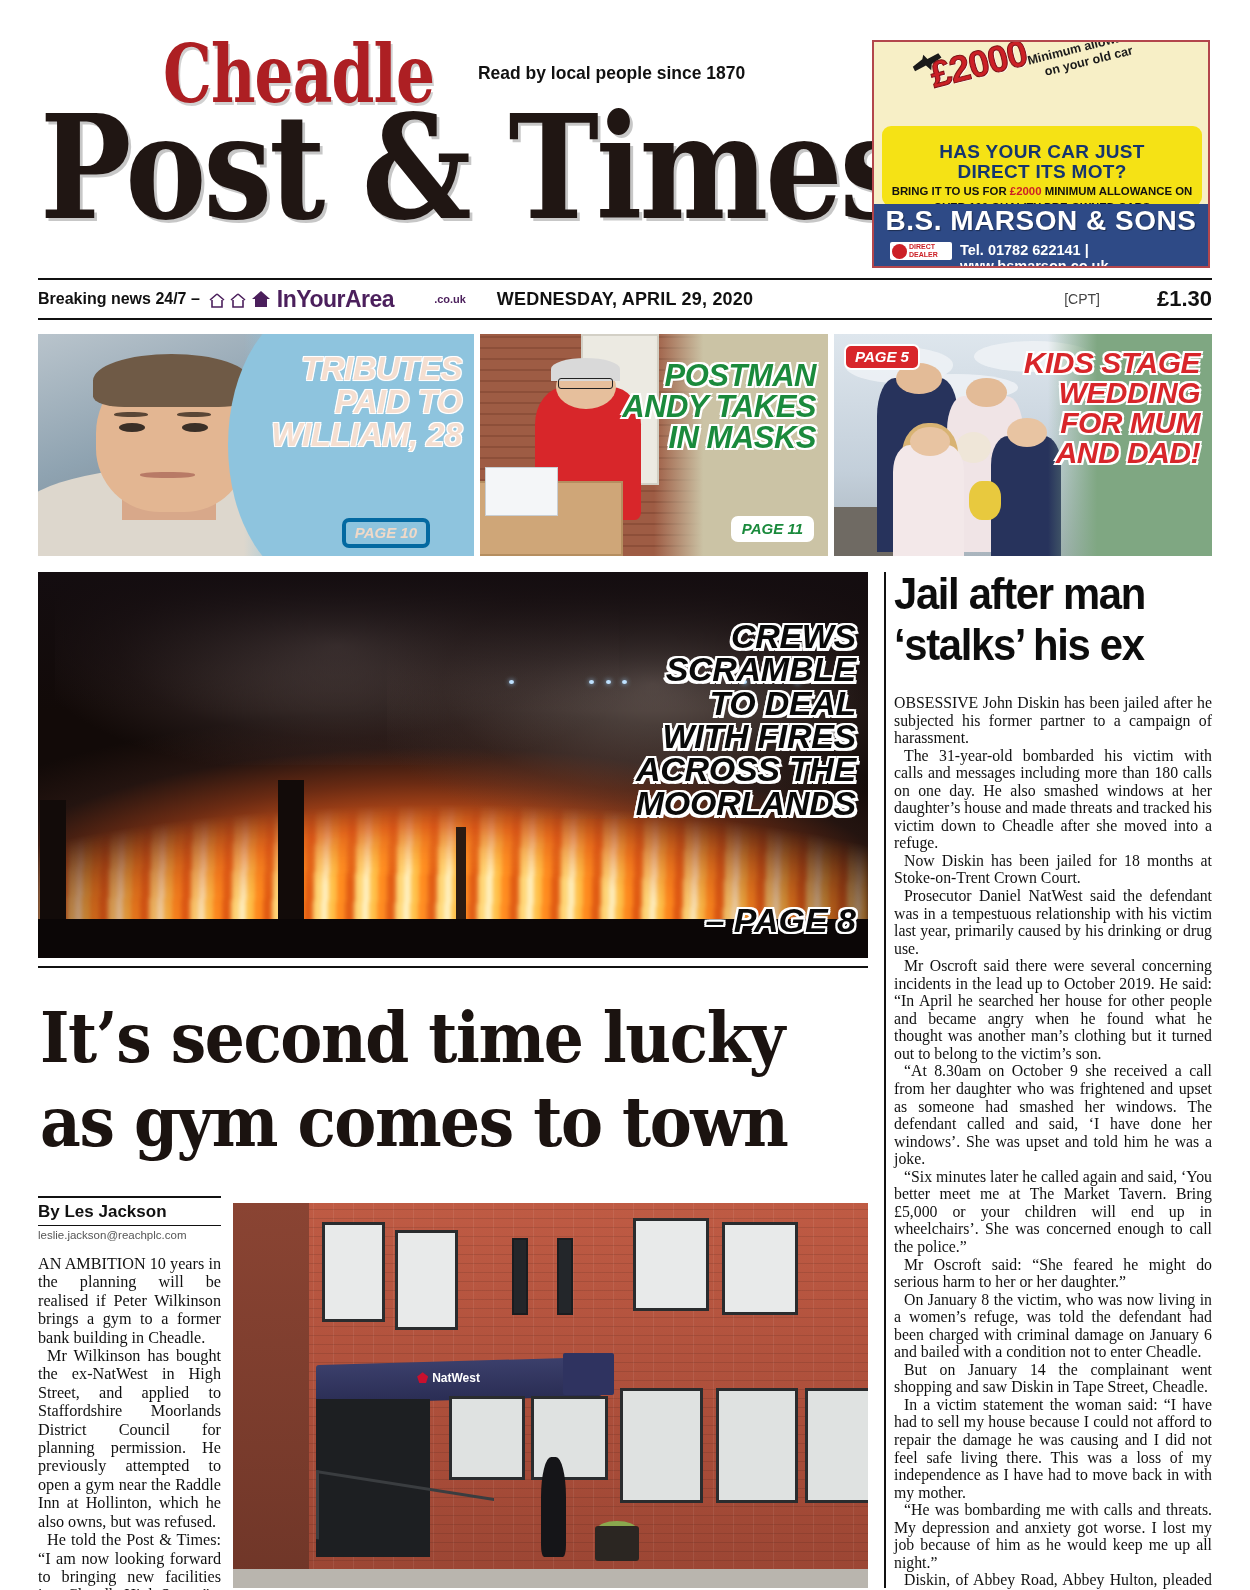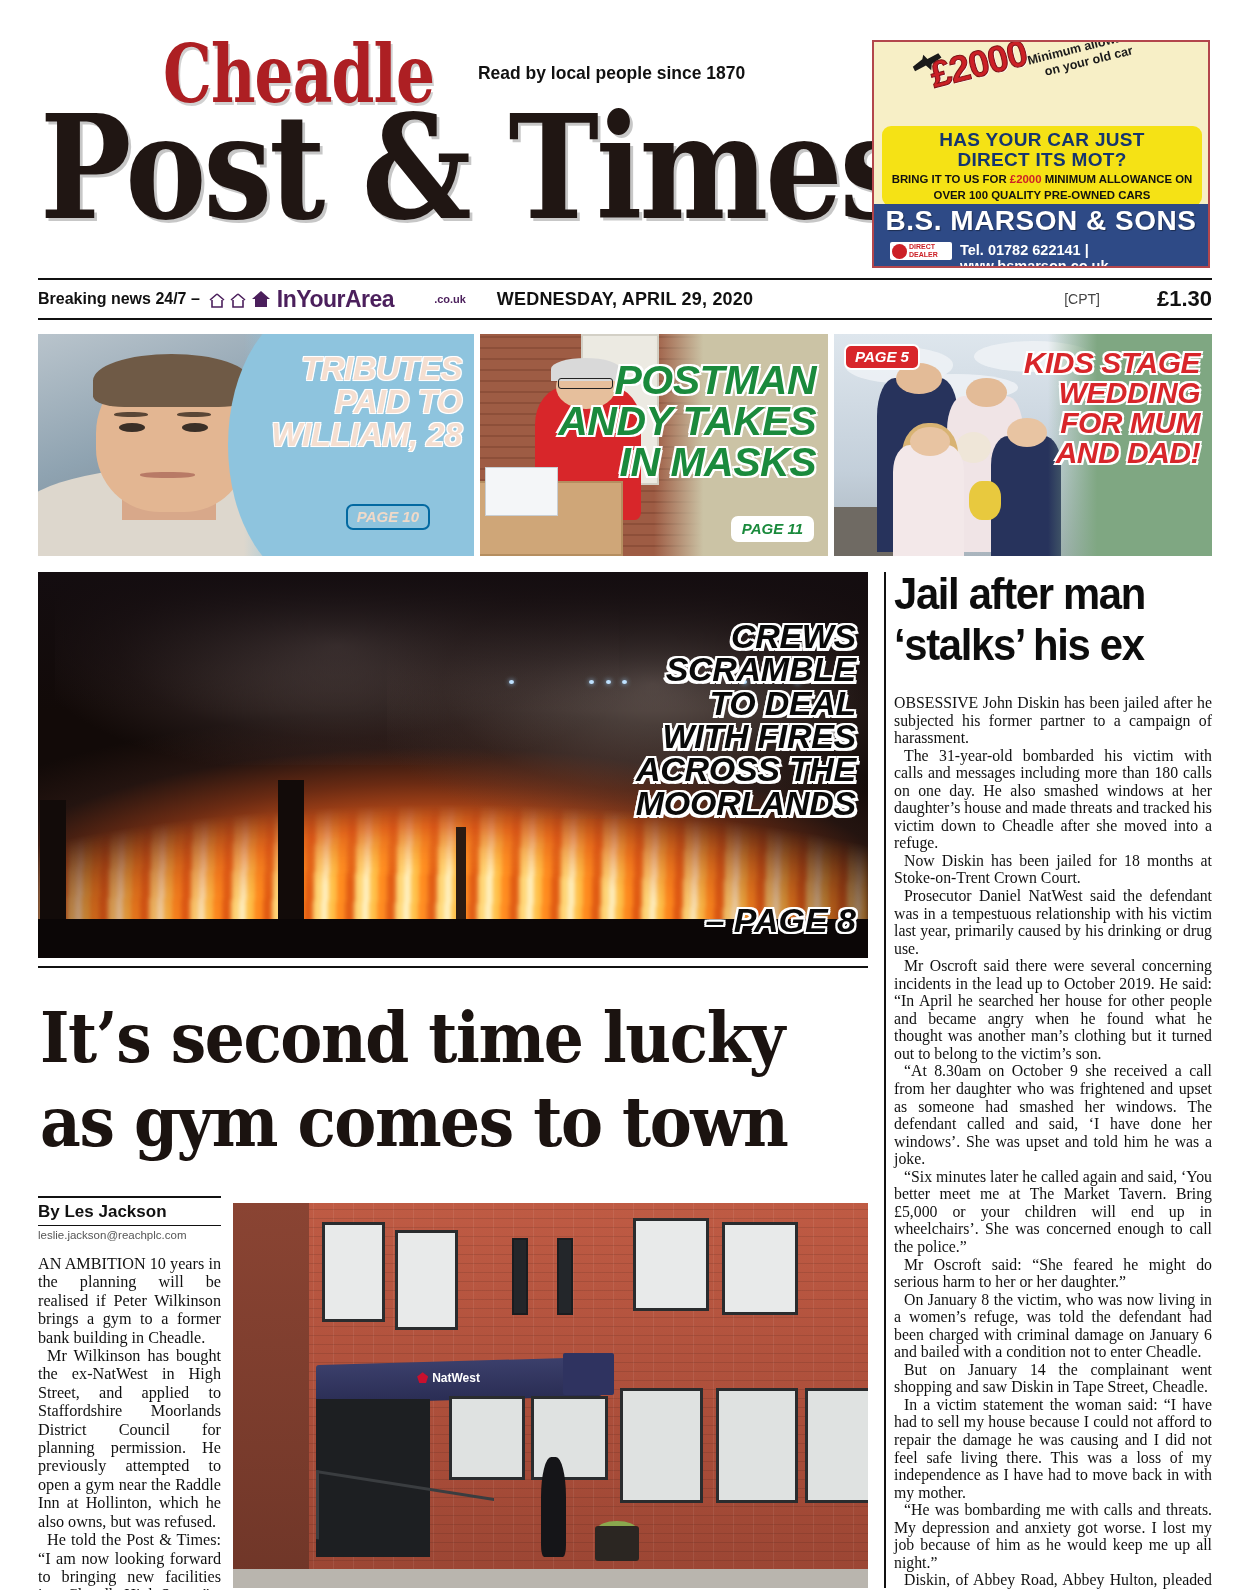--- a/index.html
+++ b/index.html
@@ -57,21 +57,21 @@
   }
   .ad-minalw {
     position:absolute; left:152px; top:12px;
     font-family:"Liberation Sans", sans-serif; font-weight:bold;
     font-size:12.5px; color:#1a1a1a; line-height:15px; text-align:center;
     transform: rotate(-14deg); transform-origin:left top;
   }
   .ad-yellow {
     position:absolute; left:8px; top:84px; width:320px; height:80px;
     background:#f5e215; border-radius:9px; text-align:center;
-    padding-top:4px;
+    padding-top:16px;
   }
   .ad-y1 {
     font-family:"Liberation Sans", sans-serif; font-weight:bold;
     font-size:19px; line-height:20px; color:#15356e;
     letter-spacing:0.3px;
   }
   .ad-y2 {
     font-family:"Liberation Sans", sans-serif; font-weight:bold;
     font-size:11.4px; line-height:12.6px; color:#111; margin-top:3px;
   }
@@ -207,33 +207,33 @@
     background:#8ec4de; border-radius:50% 0 0 50%;
   }
 
   .t-text {
     position:absolute; right:12px; top:18px; text-align:right;
     font-family:"Liberation Sans", sans-serif; font-weight:bold;
     font-style:italic; line-height:1.0; letter-spacing:-0.5px;
   }
   .t1-text { font-size:33px; color:#f4ded0;
     text-shadow:0 0 2px #fff,1px 1px 0 #fff,-1px 1px 0 #fff,1px -1px 0 #fff,-1px -1px 0 #fff; }
-  .t2-text { font-size:41px; color:#1a8a3c;
+  .t2-text { font-size:31px; color:#1a8a3c;
     text-shadow:0 0 2px #fff,2px 2px 0 #fff,-2px 2px 0 #fff,2px -2px 0 #fff,-2px -2px 0 #fff; top:26px;}
   .t3-text { font-size:30px; color:#d8262a;
     text-shadow:0 0 2px #fff,2px 2px 0 #fff,-2px 2px 0 #fff,2px -2px 0 #fff,-2px -2px 0 #fff; top:14px;}
   .t-text div { white-space:nowrap; }
 
   .pbadge {
     position:absolute;
     font-family:"Liberation Sans", sans-serif; font-weight:bold;
     font-style:italic; font-size:15px; padding:2px 9px 3px;
     border-radius:7px; white-space:nowrap;
   }
-  .pb1 { right:44px; bottom:26px; color:#f0d9c8; border:2px solid #0369a1; }
+  .pb1 { right:44px; bottom:8px; color:#f0d9c8; border:4px solid #0369a1; }
   .pb2 { right:14px; bottom:14px; color:#1a8a3c; border:2px solid #fff; background:#fff; }
   .pb3 { left:10px; top:10px; color:#fff; background:#d8262a; border:2px solid #fff; }
 
   
   .firephoto {
     position:absolute; left:38px; top:572px; width:830px; height:386px;
     overflow:hidden; background:#1b0d08;
   }
   .fp-sky { position:absolute; inset:0;
     background: radial-gradient(ellipse 70% 52% at 48% 88%, #ffdf9a 0%, #ff9b2e 22%, #d2541a 42%, #6b2b13 64%, #241410 82%, #120a08 100%); }

